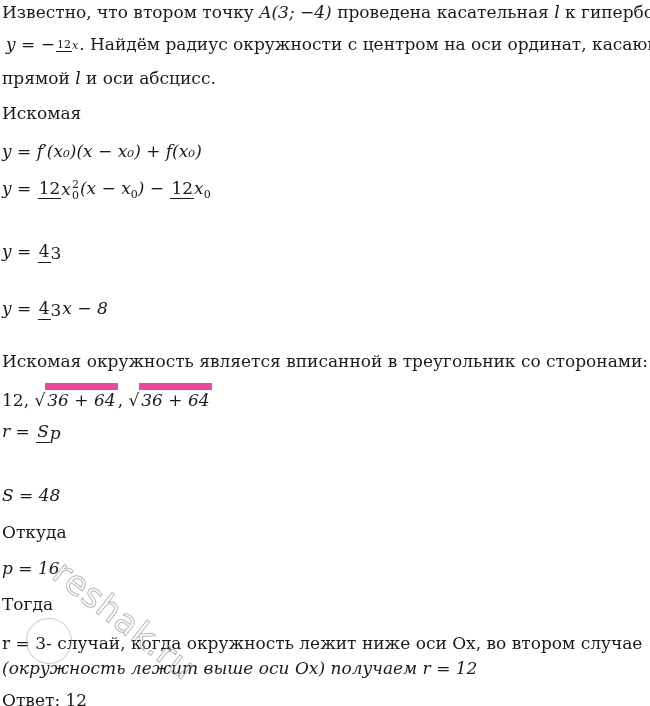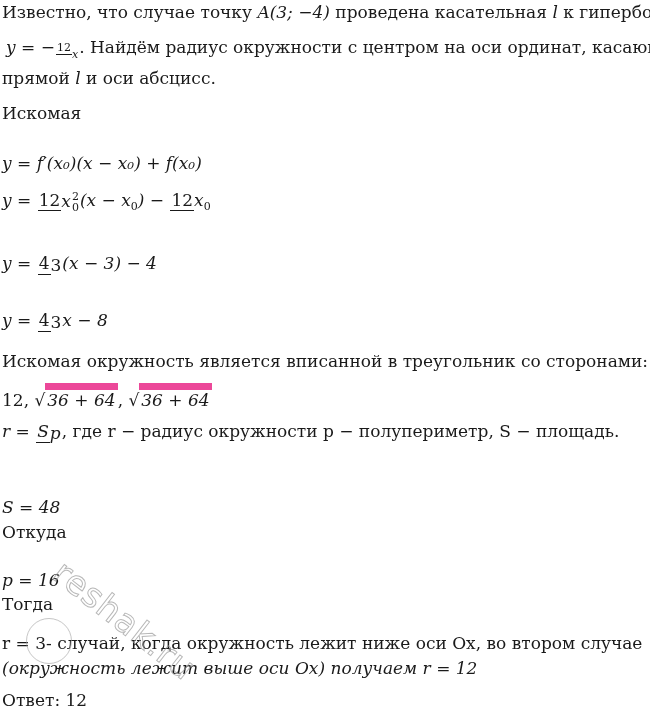--- a/index.html
+++ b/index.html
@@ -2,21 +2,21 @@
 <html><head>
 <meta charset="utf-8">
 <style>
   html, body { margin: 0; padding: 0; background: #ffffff; }
   body {
     width: 650px; height: 706px; position: relative; overflow: hidden;
     font-family: "DejaVu Serif", "Liberation Serif", serif;
     color: #1a1a1a; font-size: 17px;
   }
   .line { position: absolute; left: 2px; white-space: nowrap; line-height: 1; }
-  .it { font-style: italic; margin-top: 12px; }
+  .it { font-style: italic; }
   .frac { display: inline-flex; align-items: center; vertical-align: middle; margin: 0 1px; }
   .frac .num { border-bottom: 1px solid #1a1a1a; padding: 0 1px 1px; line-height: 1.05; }
   .frac .den { padding-top: 1px; line-height: 1.05; }
   .frac.small { font-size: 11px; }
   .sub { font-size: 11px; vertical-align: -4px; }
   .supsub { display: inline-flex; flex-direction: column; font-size: 11px; vertical-align: middle; line-height: 1; margin-left: 1px; }
   .sqrt { display: inline-block; }
   .sqrt .rad { border-top: 7px solid #ec4899; padding: 0 2px; font-style: italic; }
   .watermark {
     position: absolute; left: 40px; top: 600px; transform: rotate(38deg);
@@ -25,21 +25,21 @@
   }
   .wm-circle {
     position: absolute; left: 26px; top: 618px; width: 44px; height: 44px;
     border: 1.5px solid #a0a0a0; border-radius: 50%; opacity: 0.6;
   }
 </style>
 </head>
 <body>
 
 <div class="line" style="top:4px;">
-  <span>Известно, что случае точку </span><span class="it">A(3; −4)</span><span> проведена касательная </span><span class="it">l</span><span>  к гиперболе</span>
+  <span>Известно, что втором точку </span><span class="it">A(3; −4)</span><span> проведена касательная </span><span class="it">l</span><span>  к гиперболе</span>
 </div>
 
 <div class="line" style="top:36px; left:6px;">
   <span class="it">y = −</span><span class="frac small">
       <span class="num">12</span>
       <span class="den it">x</span>
     </span><span>. Найдём радиус окружности с центром на оси ординат, касающаяся</span>
 </div>
 
 <div class="line" style="top:70px;">
@@ -63,21 +63,21 @@
       <span class="num" style="font-style:normal">12</span>
       <span class="den"><span>x</span><span class="sub" style="font-style:normal">0</span></span>
     </span>
 </div>
 
 <div class="line it" style="top:243px;">
   <span>y =</span>
   <span class="frac" style="font-style:normal">
       <span class="num">4</span>
       <span class="den">3</span>
-    </span><span>(x − 3) − 4</span>
+    </span>
 </div>
 
 <div class="line it" style="top:300px;">
   <span>y =</span>
   <span class="frac" style="font-style:normal">
       <span class="num">4</span>
       <span class="den">3</span>
     </span><span>x − 8</span>
 </div>
 
@@ -85,21 +85,21 @@
 
 <div class="line" style="top:392px;">
   <span>12, </span><span class="sqrt">√<span class="rad">36 + 64</span></span><span>, </span><span class="sqrt">√<span class="rad">36 + 64</span></span>
 </div>
 
 <div class="line" style="top:423px;">
   <span class="it">r =</span>
   <span class="frac it">
       <span class="num">S</span>
       <span class="den">p</span>
-    </span><span>, где r − радиус окружности p − полупериметр, S − площадь.</span>
+    </span>
 </div>
 
 <div class="line it" style="top:487px;">S = 48</div>
 <div class="line" style="top:524px;text-align:right;">Откуда</div>
 <div class="line it" style="top:560px;">p = 16</div>
 <div class="line" style="top:596px;">Тогда</div>
 <div class="line" style="top:635px;">r = 3- случай, когда окружность лежит ниже оси Ox, во втором случае</div>
 <div class="line" style="top:660px;font-style:italic;">(окружность лежит выше оси Ox) получаем r = 12</div>
 <div class="line" style="top:692px;">Ответ: 12</div>
 

